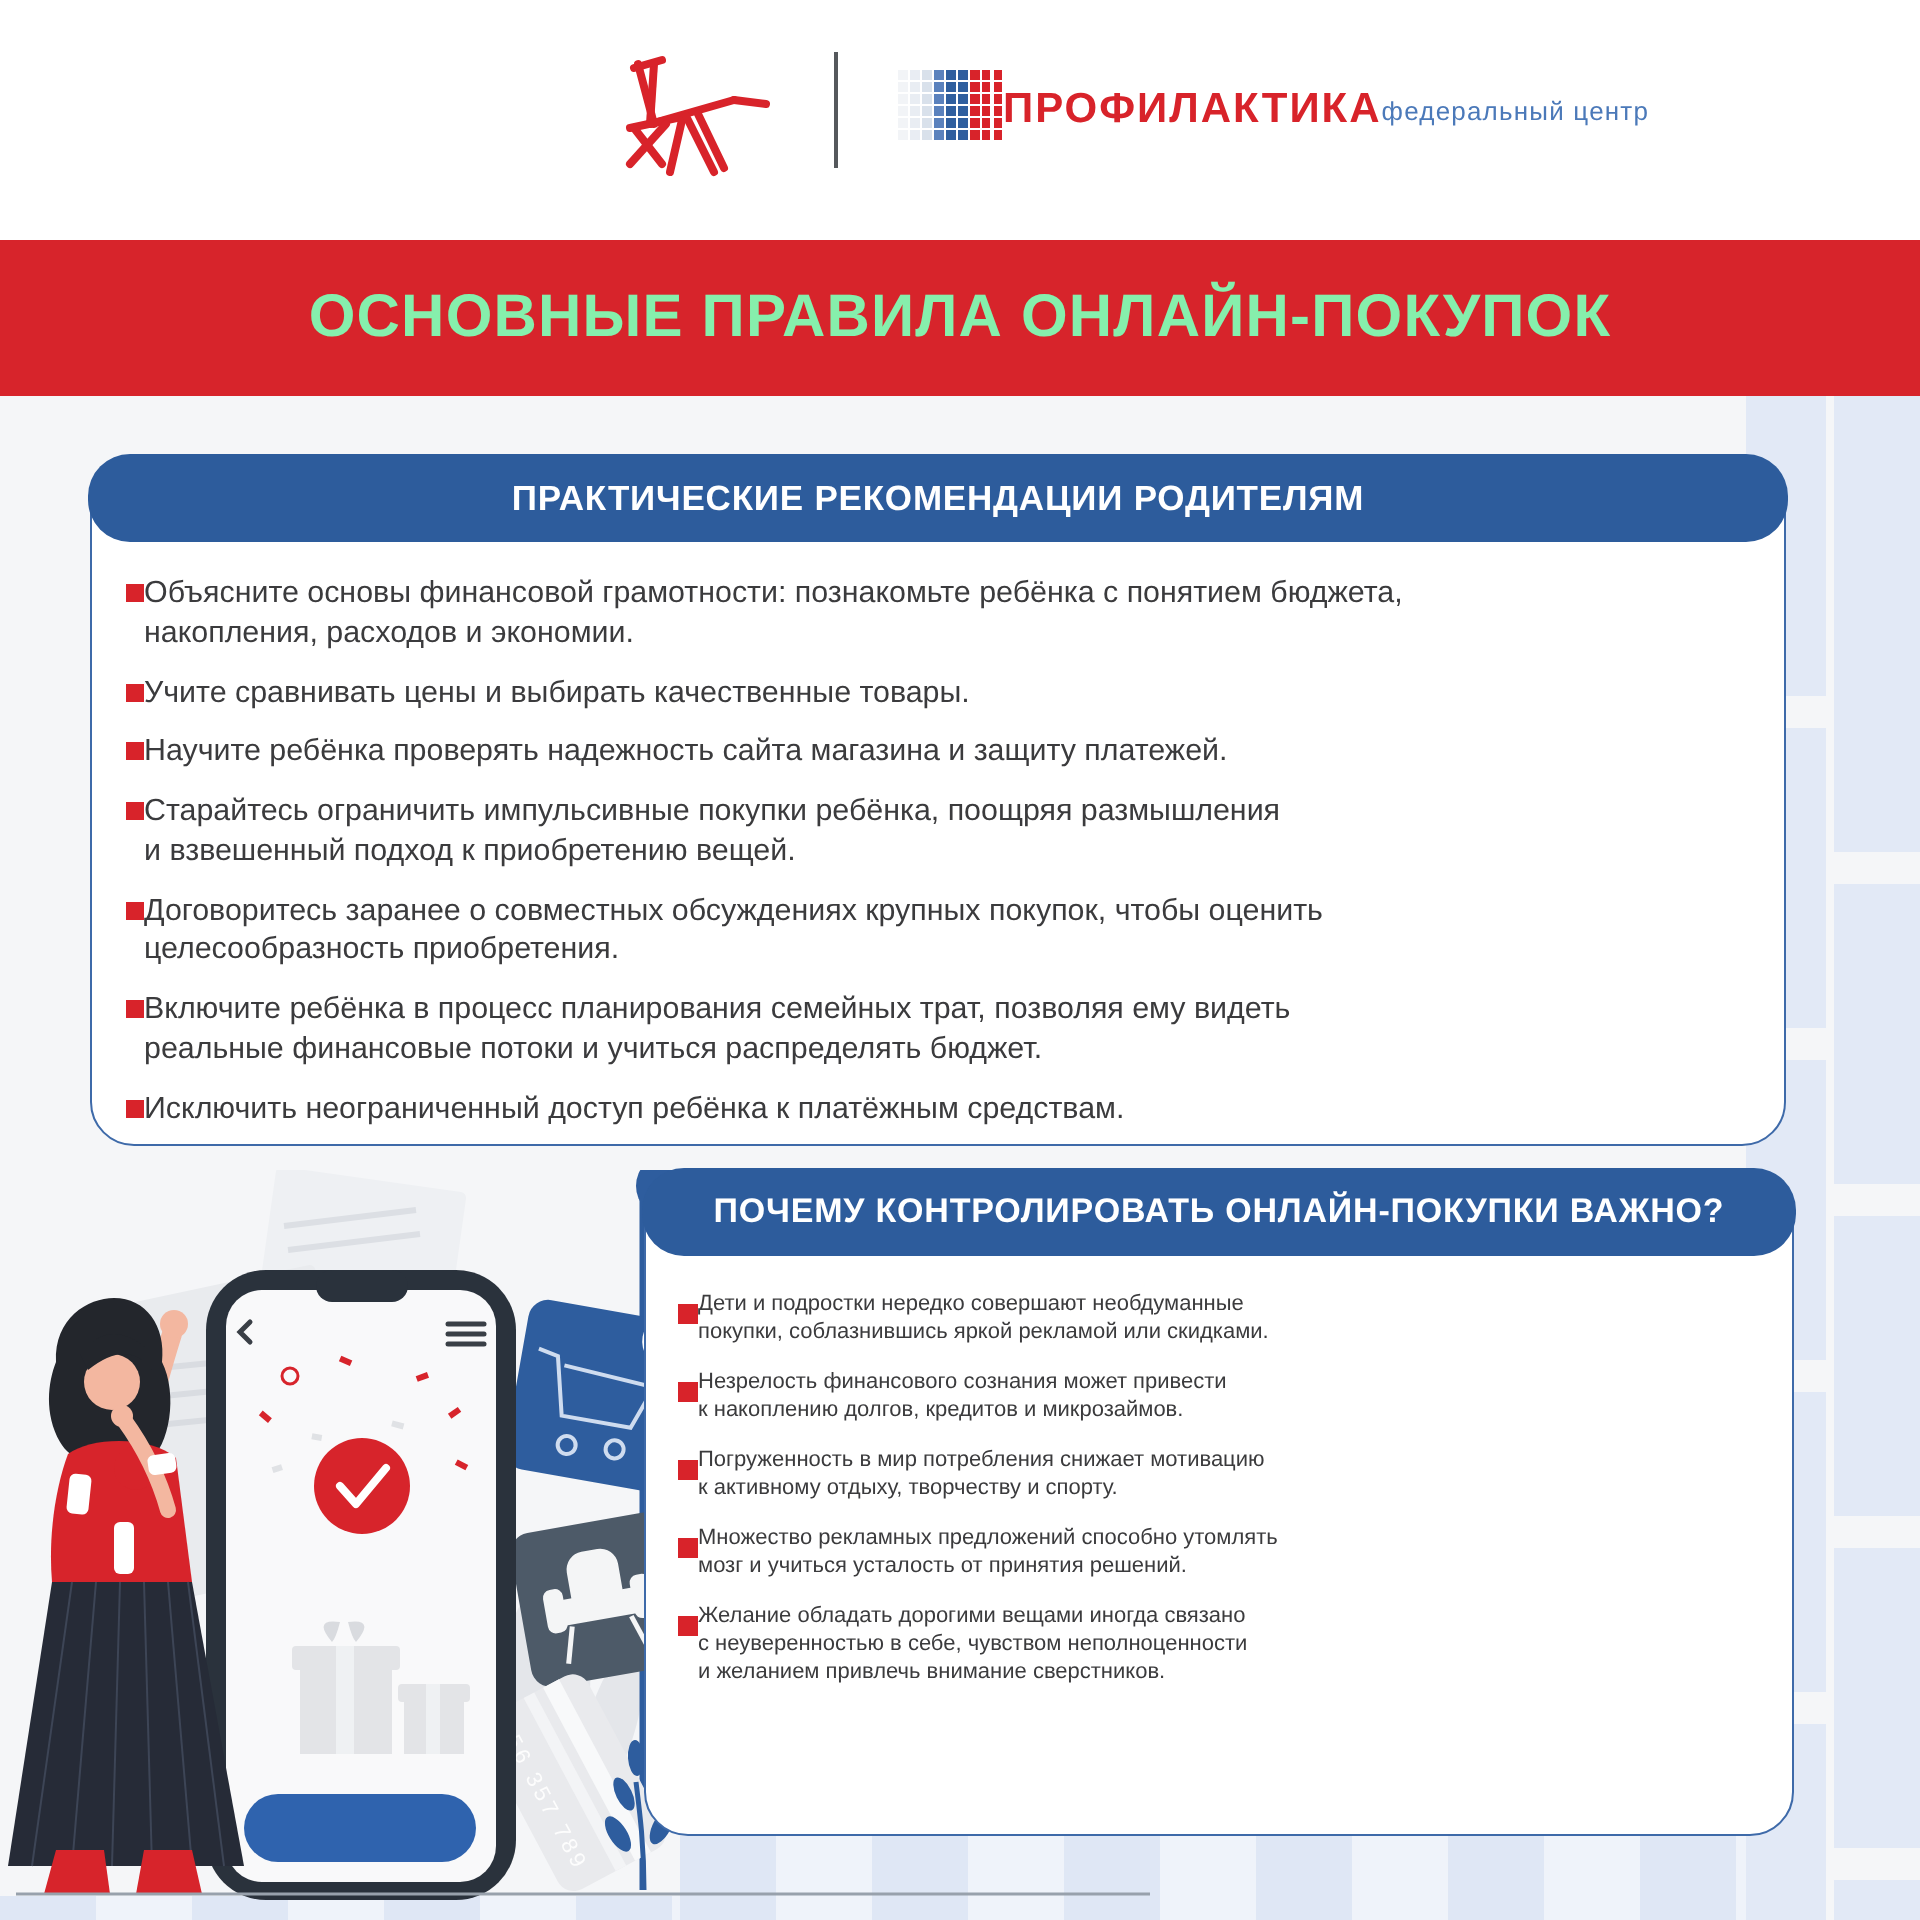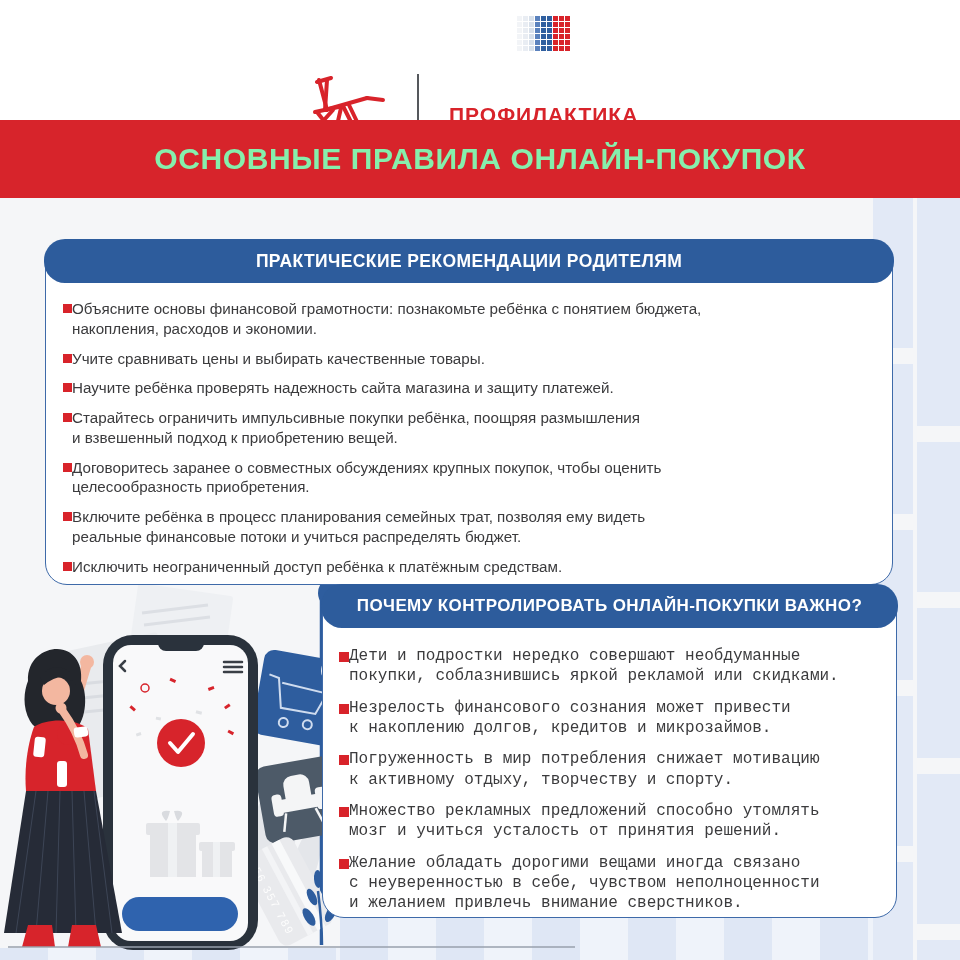--- a/index.html
+++ b/index.html
@@ -7,56 +7,56 @@
     width:960px;height:960px;position:relative;overflow:hidden;
     background:#ffffff;
     font-family:"Liberation Sans", sans-serif;
     -webkit-font-smoothing:antialiased;
   }
   
   .top-header{position:absolute;left:0;top:0;width:960px;height:120px;background:#ffffff;}
   .logo-row{position:absolute;left:305px;top:16px;display:flex;align-items:center;gap:30px;}
   .chair-logo{width:82px;height:70px;margin-top:8px;}
   .logo-divider{width:2px;height:58px;background:#55585c;}
-  .brand-block{display:flex;flex-direction:column;align-items:center;gap:48px;}
+  .brand-block{display:flex;flex-direction:row;align-items:center;}
   .pixel-grid{display:grid;grid-template-columns:repeat(9,4.6px);grid-auto-rows:4.6px;gap:1.4px;margin-bottom:5px;}
   .pixel-grid div{width:4.6px;height:4.6px;}
   .brand-title{color:#d8232a;font-size:21px;font-weight:bold;letter-spacing:1px;line-height:1.05;}
   .brand-subtitle{color:#4b79b9;font-size:13px;letter-spacing:0.6px;margin-top:2px;}
   
   .banner{position:absolute;left:0;top:120px;width:960px;height:78px;background:#d7242b;
     display:flex;align-items:center;justify-content:center;}
   .banner-title{color:#86efac;font-size:30px;font-weight:bold;letter-spacing:0.6px;}
   
   .content-bg{position:absolute;left:0;top:198px;width:960px;height:762px;background:#f5f6f8;}
   .right-tiles-col{position:absolute;top:198px;height:762px;}
   .rt-col1{left:873px;width:40px;background:repeating-linear-gradient(180deg,#e2e9f6 0 150px,rgba(0,0,0,0) 150px 166px);}
   .rt-col2{left:917px;width:43px;background:repeating-linear-gradient(180deg,#e2e9f6 0 150px,rgba(0,0,0,0) 150px 166px);background-position:0 78px;}
   .stripes{background:repeating-linear-gradient(90deg,#dfe7f5 0 48px,#eff3fa 48px 96px);}
   .bottom-stripes-left{position:absolute;left:0;top:948px;width:340px;height:12px;}
   .bottom-stripes-right{position:absolute;left:340px;top:918px;width:533px;height:42px;}
   
   .card{position:absolute;background:#ffffff;border:1.6px solid #3e6aa9;border-radius:22px;box-sizing:border-box;}
-  .card-1{left:45px;top:240px;width:848px;height:345px;}
+  .card-1{left:45px;top:228px;width:848px;height:345px;}
   .card-2{left:322px;top:585px;width:575px;height:333px;}
   .card-header{position:absolute;top:-1.6px;left:-1.6px;right:-1.6px;height:44px;background:#2d5c9c;
     border-radius:21px;display:flex;align-items:center;justify-content:center;
     color:#ffffff;font-weight:bold;letter-spacing:0.4px;}
   .card-1 .card-header{font-size:17.5px;}
   .card-2 .card-header{font-size:17px;}
   .item-list{list-style:none;margin:0;display:flex;flex-direction:column;}
   .card-1 .item-list{padding:58px 16px 0 17px;gap:10px;}
   .card-2 .item-list{padding:60px 10px 0 16px;gap:11px;}
   .item{display:flex;gap:0;}
   .bullet{flex:none;background:#d8232a;margin-top:5px;}
   .card-1 .bullet{width:9px;height:9px;}
   .card-2 .bullet{width:10px;height:10px;margin-top:6px;}
   .item-text{color:#3b3b3d;white-space:pre-line;}
   .card-1 .item-text{font-size:15.2px;line-height:1.3;}
-  .card-2 .item-text{font-size:16px;line-height:1.27;font-family:Liberation Mono, monospace;}
+  .card-2 .item-text{font-size:11px;line-height:1.27;}
   
   .illustration{position:absolute;left:0;top:585px;width:600px;height:365px;}
 </style>
 </head>
 <body>
 
 <div class="top-header">
   <div class="logo-row">
     <svg class="chair-logo" viewBox="0 0 82 70">
       <g stroke="#d8232a" stroke-width="4" fill="none" stroke-linecap="round">

